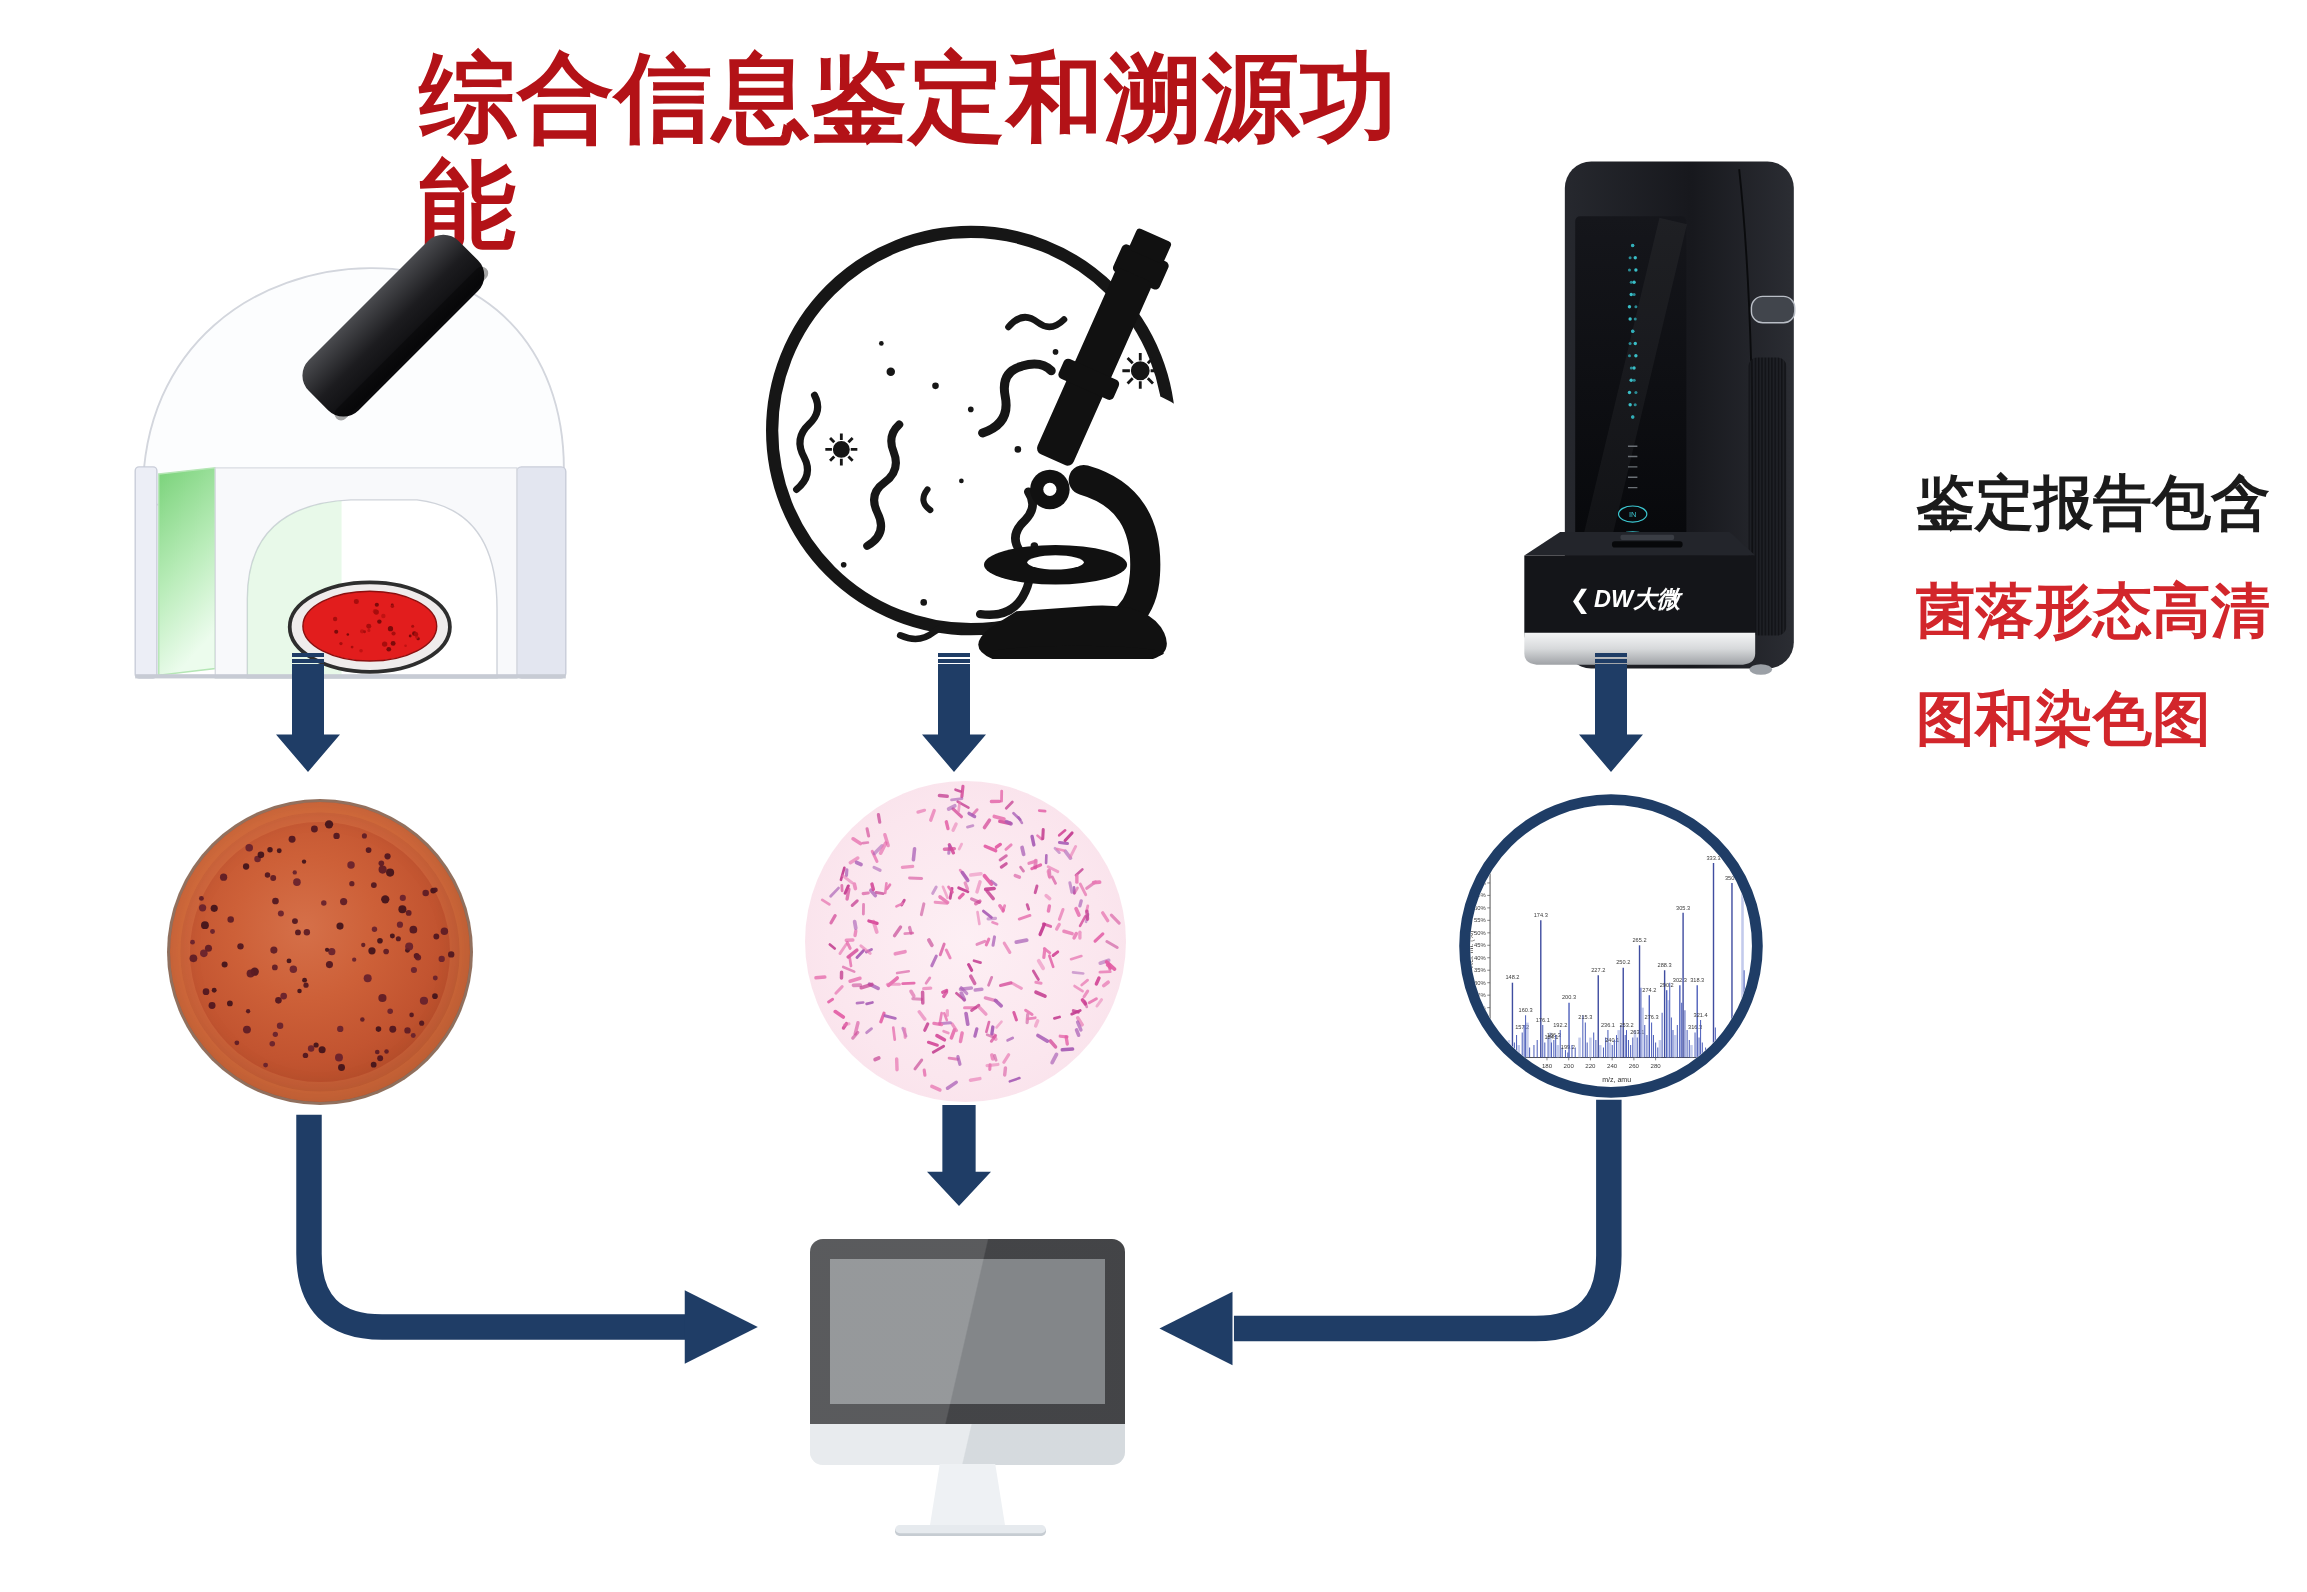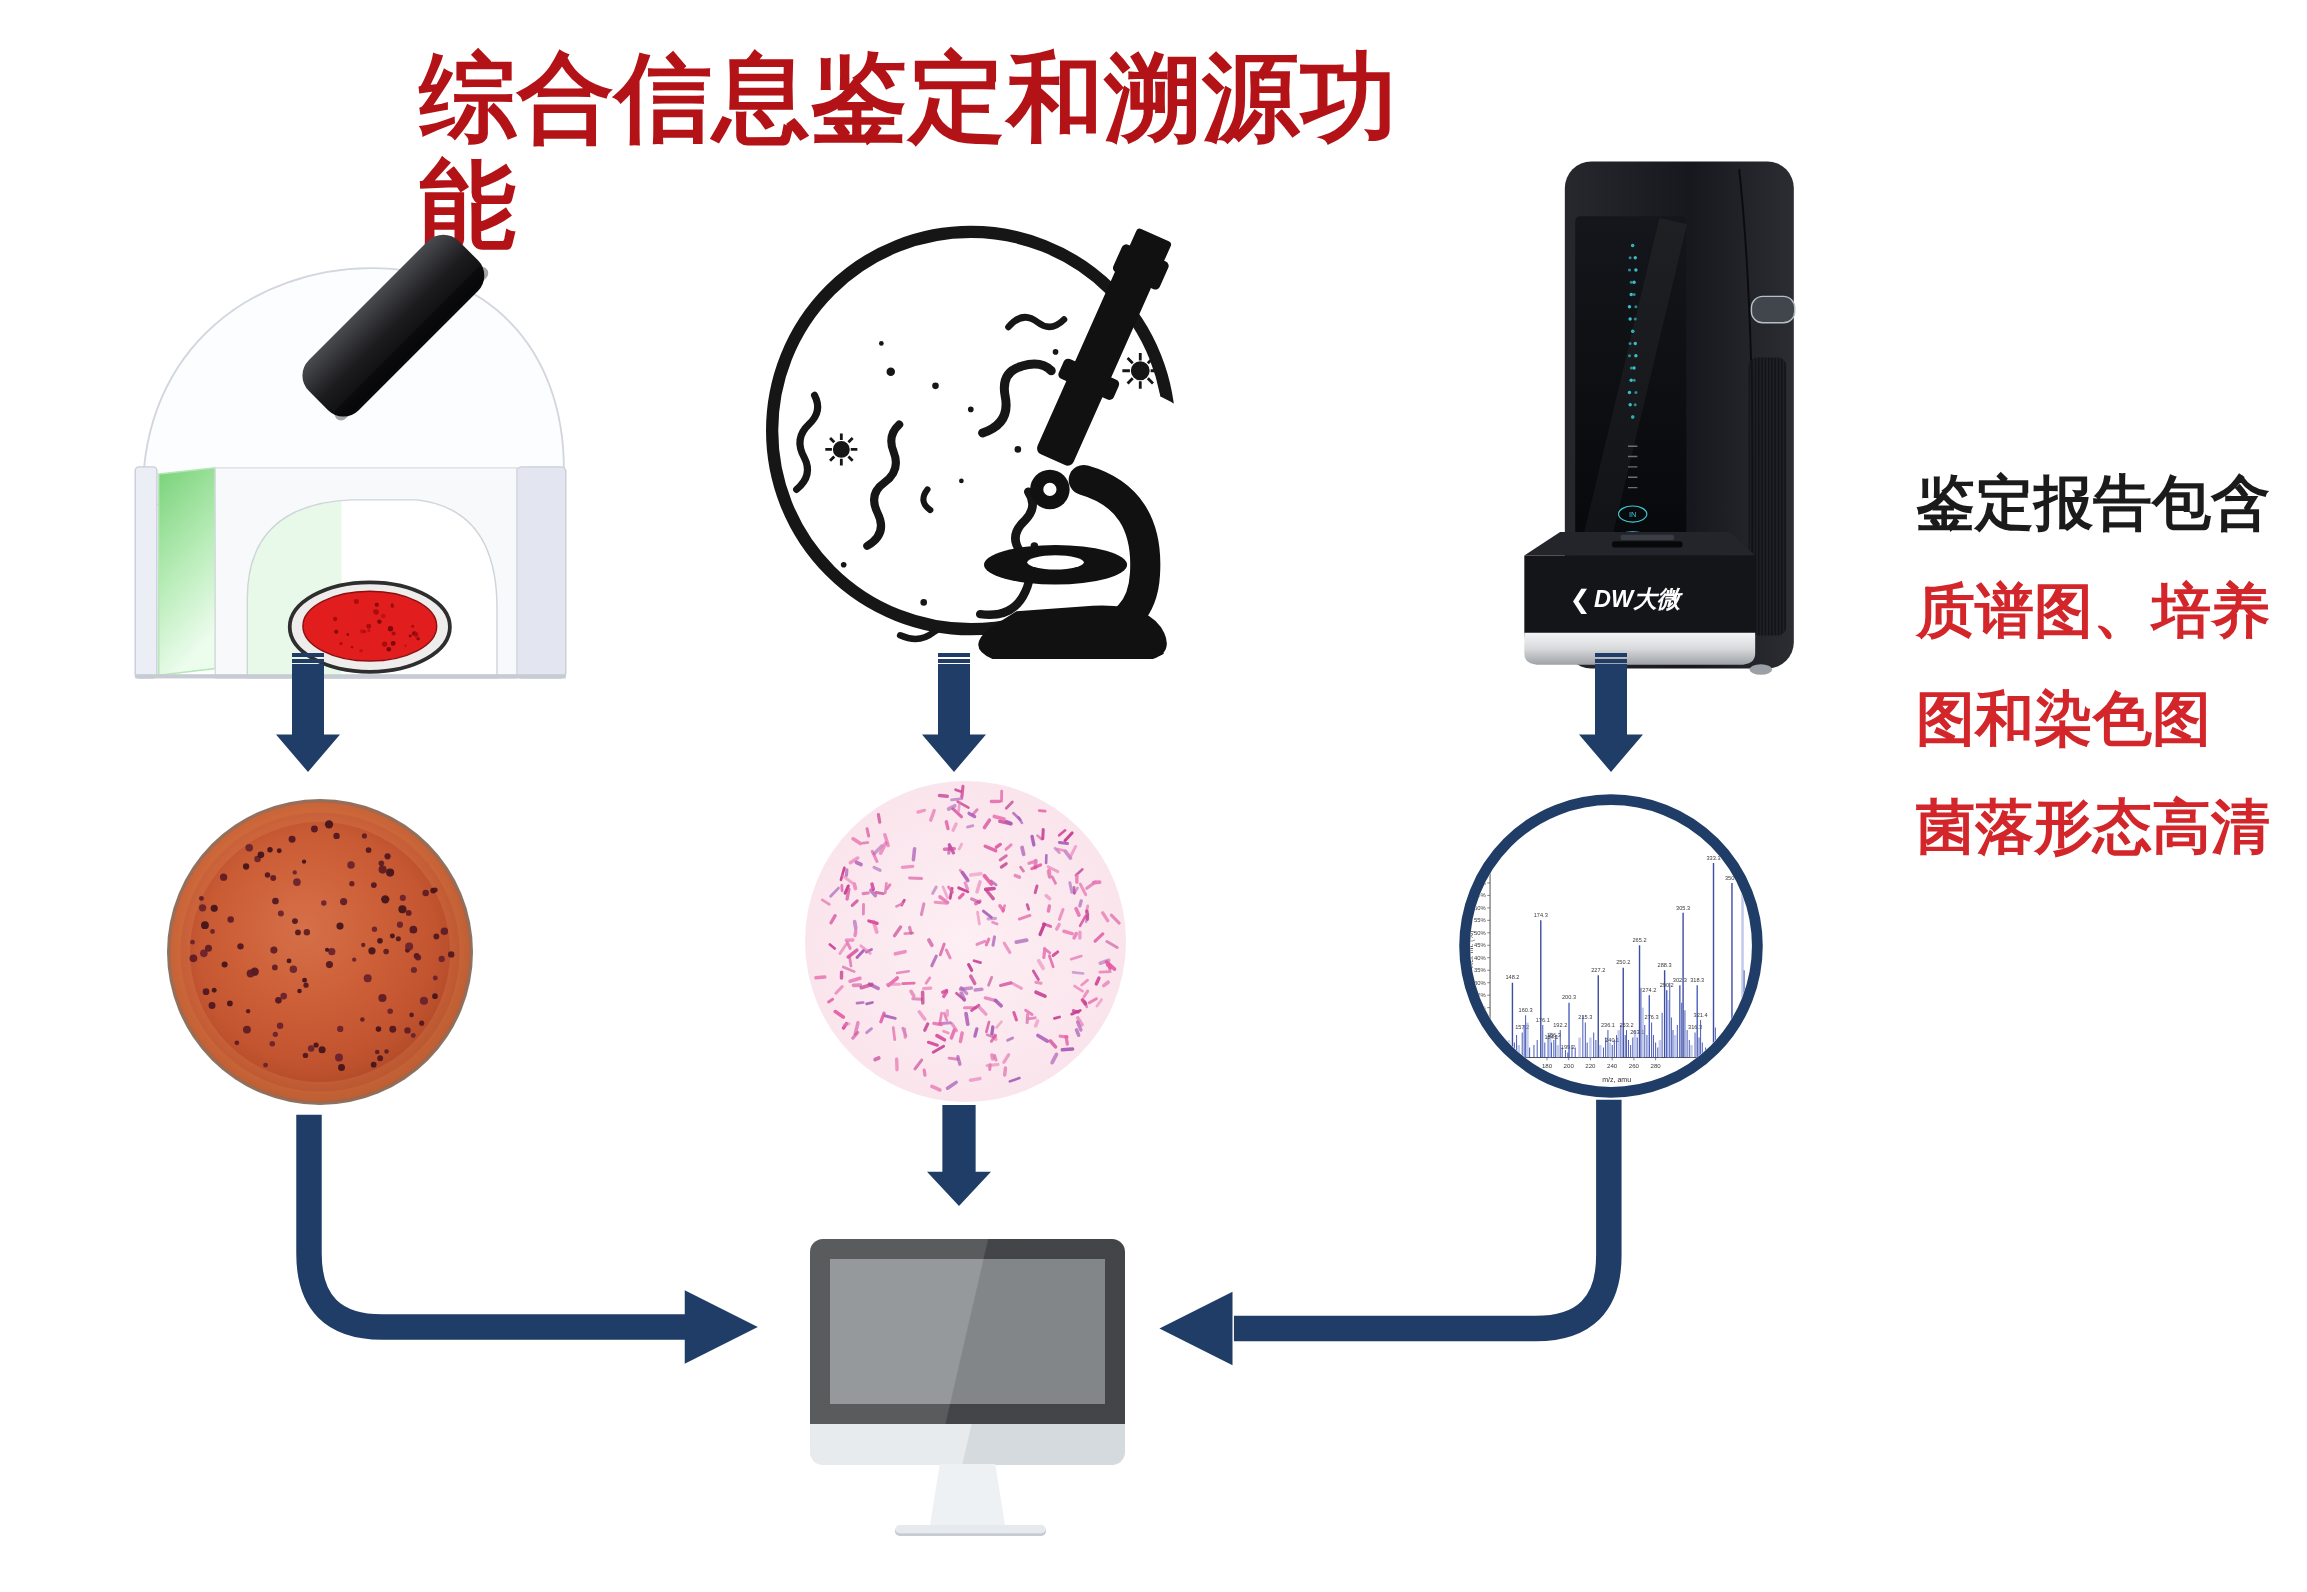--- a/index.html
+++ b/index.html
@@ -39,23 +39,22 @@
       box-shadow:inset 0 -2.8px 0 rgba(160,168,176,.45);}
   svg text{font-family:"Liberation Sans","DejaVu Sans",sans-serif;}
 </style>
 </head>
 <body>
 
 <div id="title" class="abs">综合信息鉴定和溯源功能</div>
 
 <div id="report" class="abs">
   <div class="rline" style="color:#1b1b1b">鉴定报告包含</div>
-  <div class="rline" style="color:#d2262b">质谱图、培养</div>
+  <div class="rline" style="color:#d2262b">菌落形态高清</div>
   <div class="rline" style="color:#d2262b">图和染色图</div>
-  <div class="rline" style="color:#d2262b">菌落形态高清</div>
 </div>
 
 <svg class="abs" style="left:106px;top:203px" width="497" height="476" viewBox="0 0 1055 1010">
   <defs>
     <linearGradient id="gradHandle" x1="0" y1="0" x2="0" y2="1">
       <stop offset="0" stop-color="#4a4b4f"></stop>
         <stop offset="0.5" stop-color="#1c1c1f"></stop>
         <stop offset="1" stop-color="#0a0a0c"></stop>
     </linearGradient>
     <linearGradient id="gradGreen" x1="0" y1="0" x2="0.3" y2="1">

